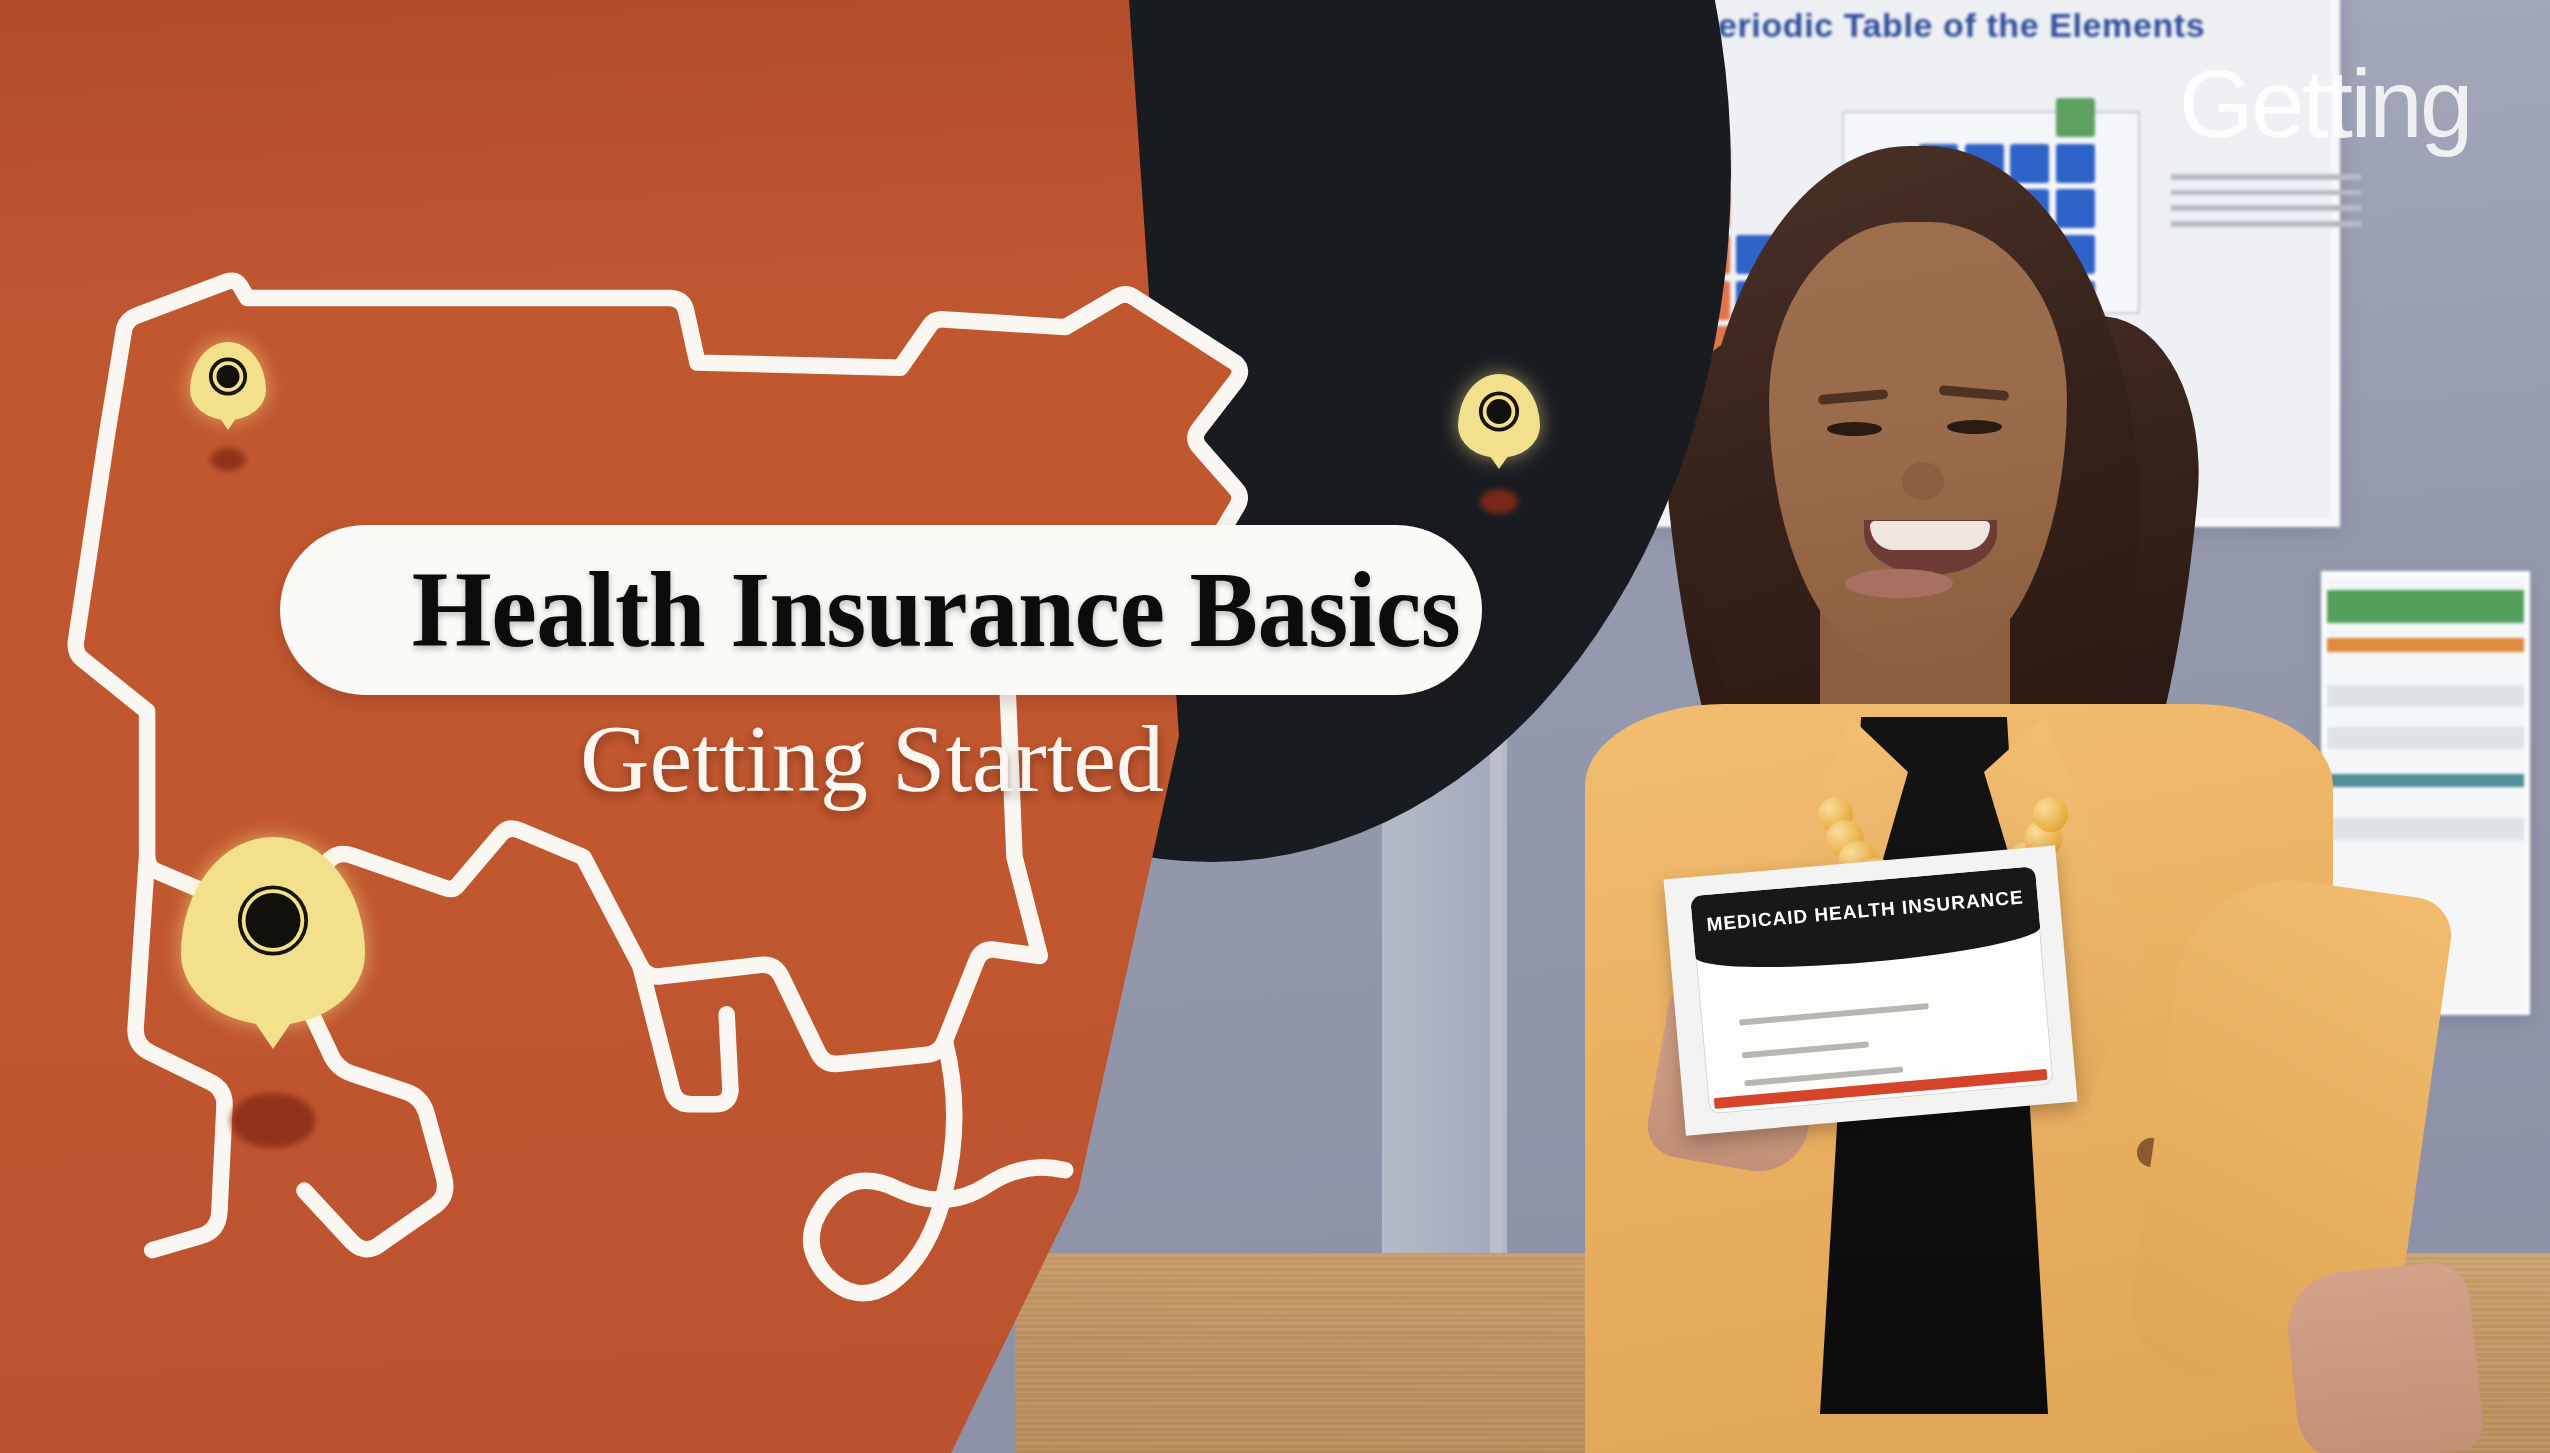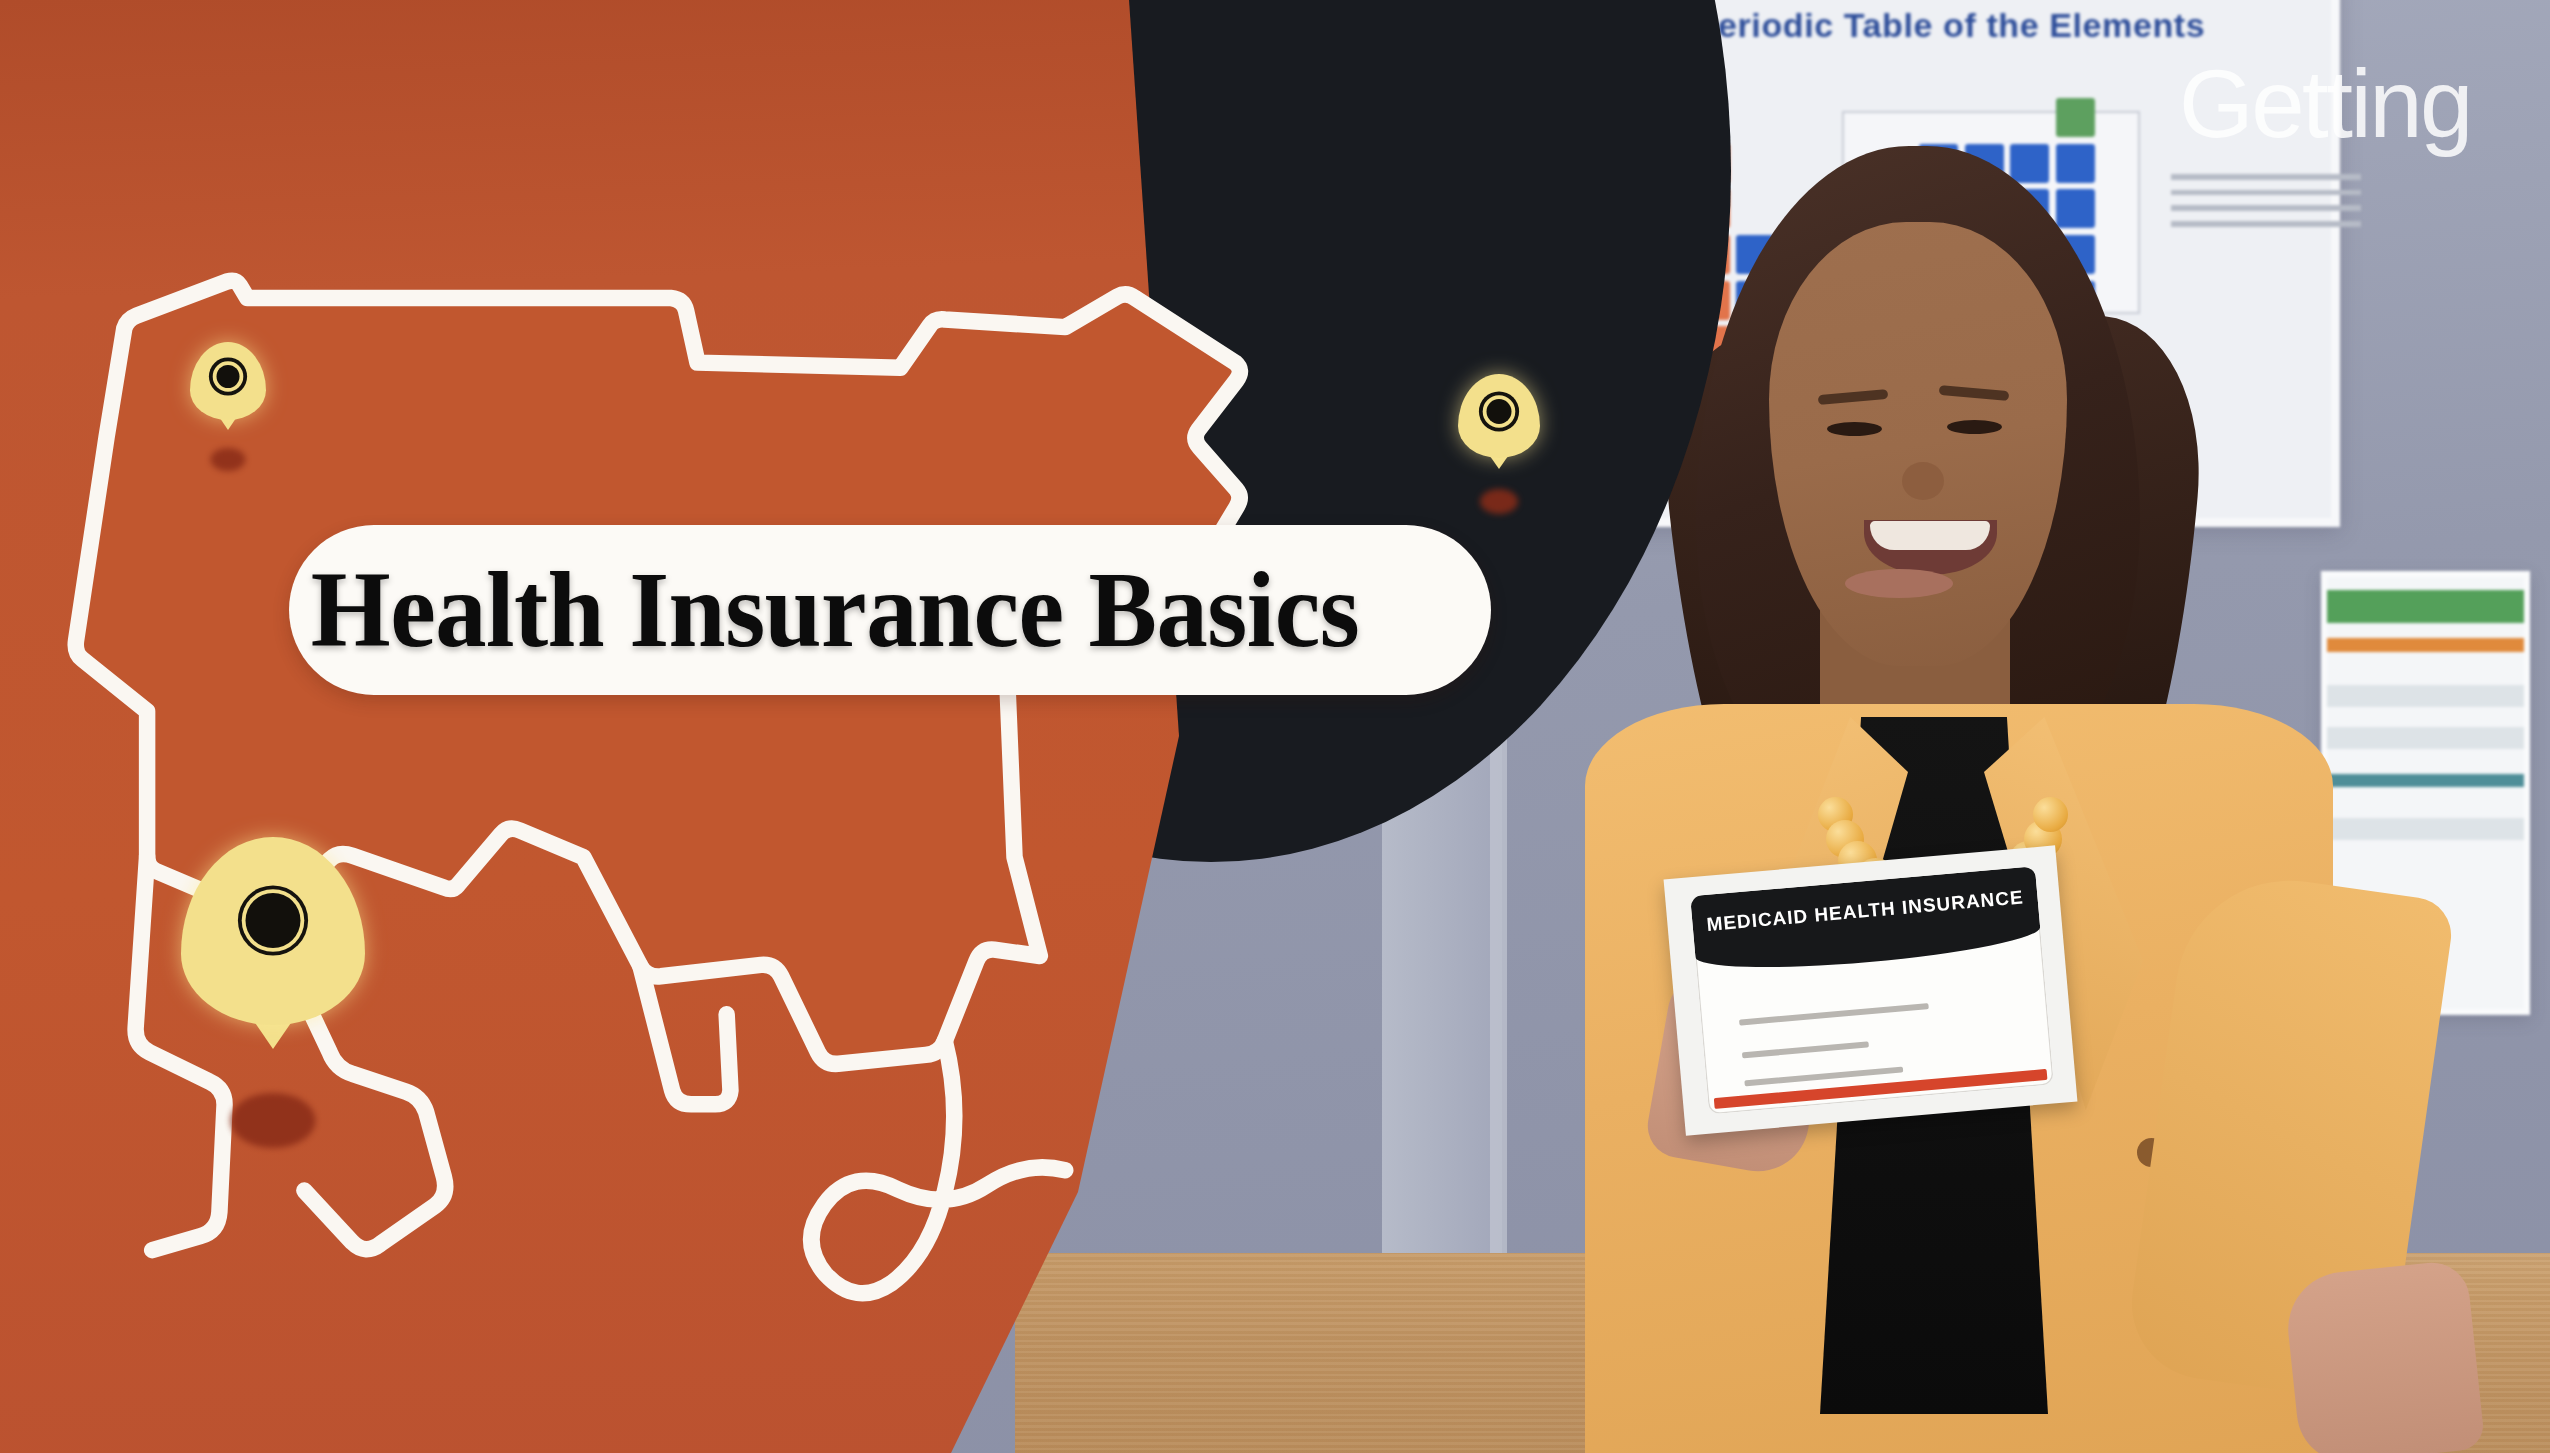--- a/index.html
+++ b/index.html
@@ -208,23 +208,23 @@
     border-top:0 solid #F3E08C;
   }
   .pin .ring {
     position:absolute; left:50%; transform:translateX(-50%);
     border-radius:50%; background:#12100C;
     box-shadow:0 0 0 3.8px #F3E08C, 0 0 0 7.6px #15130E;
   }
 
   
   .title-pill {
-    position:absolute; left:289px; top:525px; width:1202px; height:170px;
+    position:absolute; left:280px; top:525px; width:1202px; height:170px;
     background:#FCFAF6; border-radius:88px;
-    display:flex; align-items:center; justify-content:flex-start;
+    display:flex; align-items:center; justify-content:flex-end;
     box-shadow:0 6.3px 16.5px rgba(60,20,10,.20);
   }
   .title-pill .t {
     font-family:"Liberation Serif", serif;
     font-weight:700; font-size:107px; color:#0C0C0C;
     letter-spacing:-0.6px; white-space:nowrap;
     transform:scaleX(.96);
     text-shadow:0 3.2px 6.3px rgba(0,0,0,.28);
   }
 
@@ -515,18 +515,19 @@
       <div class="tip" style="border-left-width: 66px; border-right-width: 66px; border-top-width: 96px; top: 116px;"></div>
       <div class="drop" style="height: 188px;"></div>
       <div class="ring" style="width: 55px; height: 55px; top: 56px;"></div>
     </div>
 
   <div class="title-pill">
     <div class="t">Health Insurance Basics</div>
   </div>
 
   <div class="subtitle">
+    <span>Getting Started</span>
   </div>
 
   <div class="goodrx">Getting</div>
 
 </div>
 
 
 </body></html>

